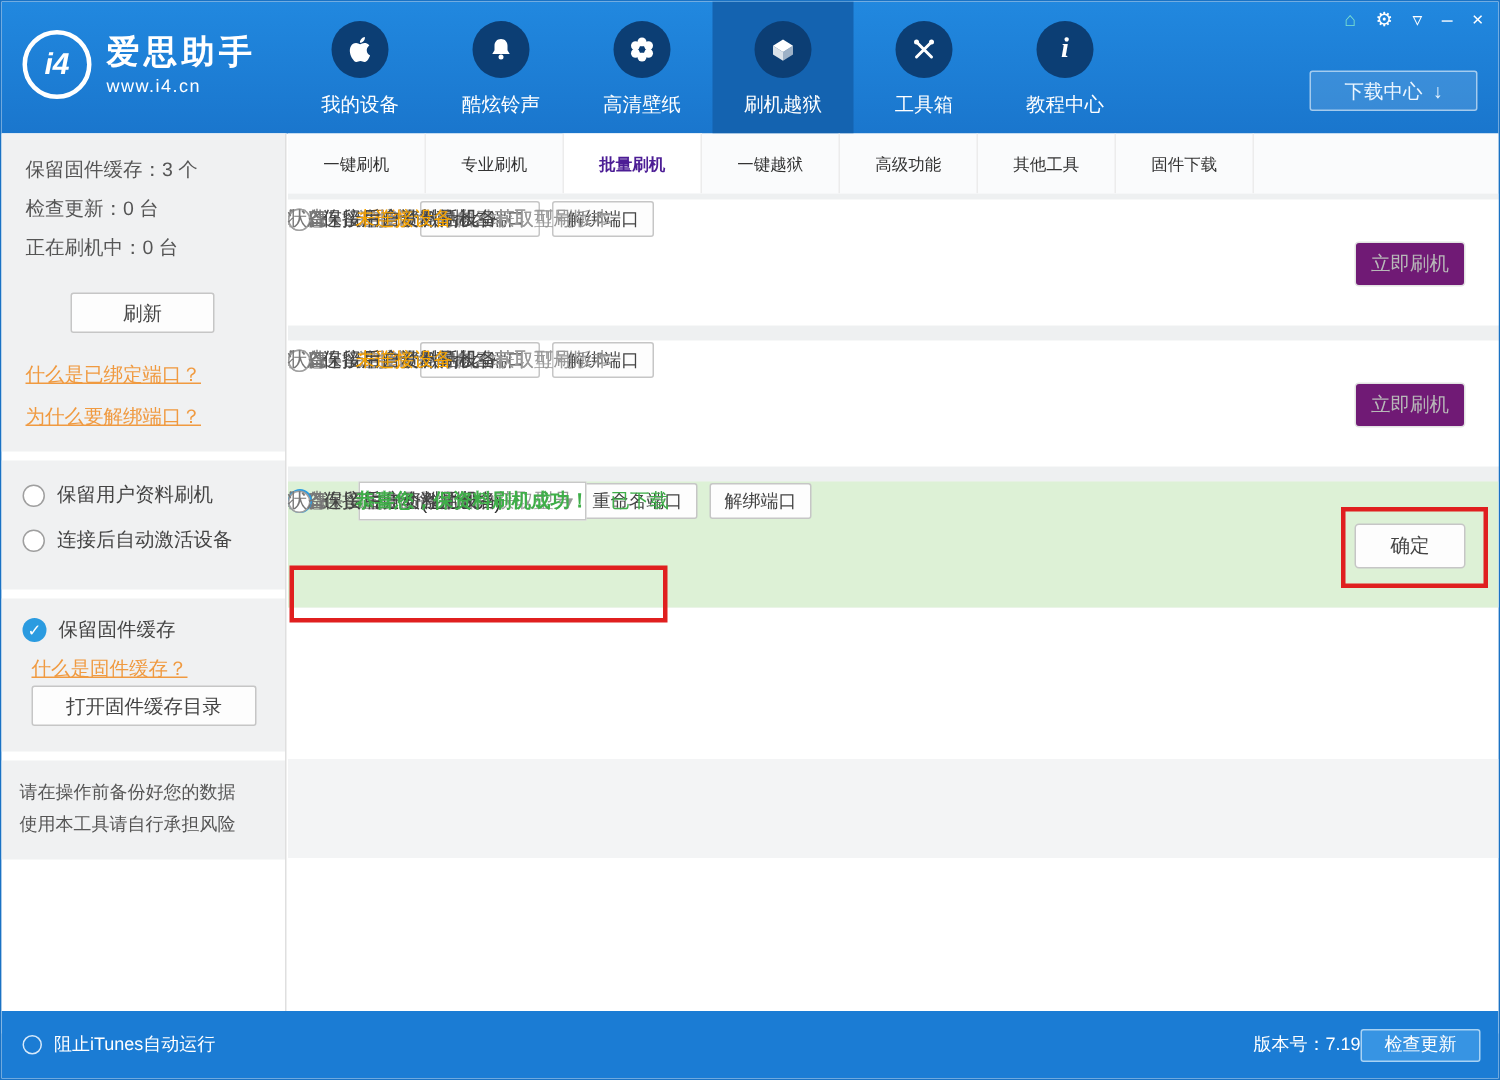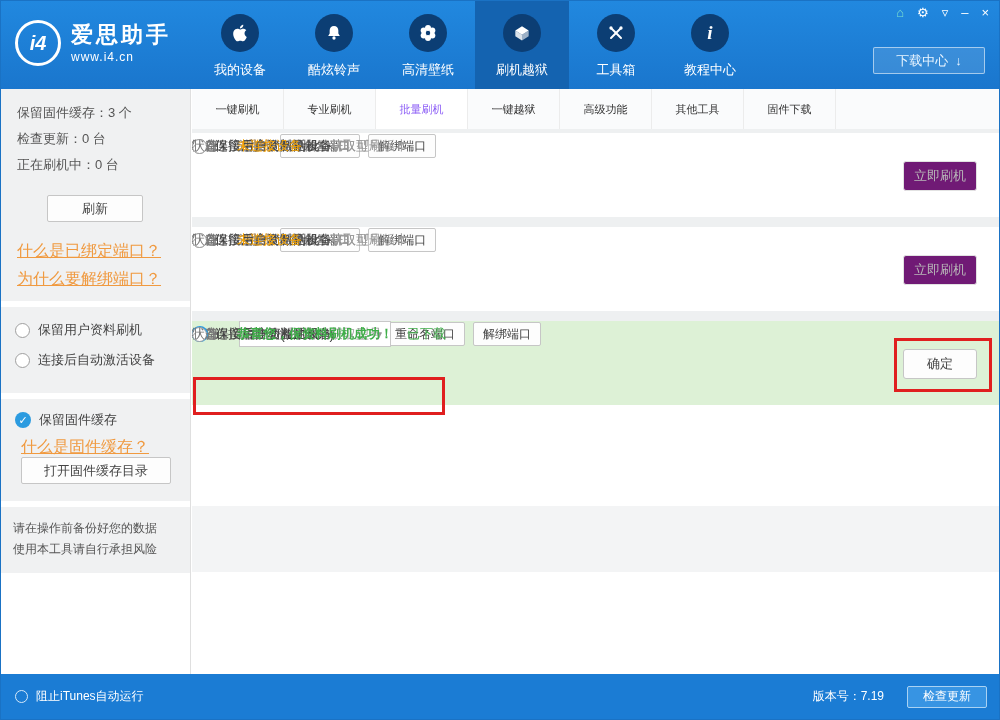--- a/index.html
+++ b/index.html
@@ -27,31 +27,31 @@
   
   .sidebar{position:absolute;left:0;top:88px;width:190px;bottom:30px;background:#fff;border-right:1px solid #dfdfdf}
   .side-sec{position:absolute;left:0;right:0;background:#f0f1f2}
   .s-stats{top:0;height:212px}
   .s-opts{top:218px;height:86px}
   .s-cache{top:310px;height:102px}
   .s-warn{top:418px;height:66px}
   .stat-line{position:absolute;left:16px;font-size:13px;color:#555;white-space:nowrap}
   .btn{border:1px solid #c6c6c6;background:#fdfdfd;color:#444;border-radius:2px;cursor:pointer}
   .refresh-btn{position:absolute;left:46px;top:106px;width:96px;height:27px;font-size:13px}
-  .side-link{position:absolute;left:16px;font-size:16px;color:#f09a40;text-decoration:underline;cursor:pointer;white-space:nowrap}
+  .side-link{position:absolute;left:16px;font-size:13px;color:#f09a40;text-decoration:underline;cursor:pointer;white-space:nowrap}
   .opt-row{position:absolute;left:14px;display:flex;align-items:center;gap:8px;font-size:13px;color:#444;white-space:nowrap}
   .radio{width:15px;height:15px;border-radius:50%;border:1px solid #9f9f9f;background:#fff;display:inline-block;flex:none;cursor:pointer}
   .check{width:16px;height:16px;border-radius:50%;background:#2b9be0;color:#fff;font-size:11px;display:inline-flex;align-items:center;justify-content:center;flex:none;cursor:pointer}
   .cache-btn{position:absolute;left:20px;top:58px;width:150px;height:27px;font-size:13px}
   .warn-text{position:absolute;left:12px;top:11px;font-size:12px;color:#555;line-height:21px}
 
   
   .tabbar{position:absolute;left:191px;top:88px;right:0;height:40px;background:#fafbfc;display:flex}
   .tab{width:92px;height:40px;display:flex;align-items:center;justify-content:center;font-size:11px;color:#333;border-right:1px solid #ececec;cursor:pointer;white-space:nowrap}
-  .tab.active{background:#fff;font-weight:normal;color:#8b5cf6}
+  .tab.active{background:#fff;font-weight:bold;color:#4c1d95}
 
   
   .main{position:absolute;left:191px;top:128px;right:0;bottom:30px;background:#fff}
   .rows{position:absolute;top:0;left:0;right:0;background:#eef0f1;padding-top:4px}
   .row{position:relative;height:84px;background:#fff;margin-bottom:10px}
   .row:last-child{margin-bottom:0}
   .row.highlight{background:#ddf1d6}
   .line{position:absolute;left:0;right:0;height:26px}
   .l1{top:8}.l2{top:36}.l3{top:62}
   .cell{position:absolute;display:flex;align-items:center;gap:8px;height:26px;white-space:nowrap}
@@ -68,21 +68,21 @@
   .status.ok{color:#3fae49;font-weight:bold}
   .fw-select{display:inline-flex;align-items:center;justify-content:space-between;width:152px;height:26px;border:1px solid #c8c8c8;background:#fff;padding:0 8px;font-size:13px;color:#333;cursor:pointer}
   .fw-select .arrow{color:#999;font-size:11px}
   .dl-label{font-size:13px;color:#3fae49;margin-left:8px}
   .band{position:absolute;left:0;right:0;top:377px;height:66px;background:#f3f4f5}
 
   
   .footer{position:absolute;left:0;right:0;bottom:0;height:45px;background:#1b7cd4;display:flex;align-items:center;color:#fff;z-index:5}
   .f-left{width:190px;display:flex;align-items:center;gap:8px;padding-left:14px;font-size:12px;flex:none}
   .f-radio{width:13px;height:13px;border-radius:50%;border:1px solid #d6e9fa;background:transparent;flex:none;cursor:pointer}
-  .f-right{margin-left:auto;display:flex;align-items:center;gap:23px;padding-right:12px;font-size:12px}
+  .f-right{margin-left:auto;display:flex;align-items:center;gap:0;padding-right:12px;font-size:12px}
   .update-btn{width:80px;height:22px;background:#3794e3;border:1px solid #a9d2f3;color:#fff;font-size:12px;border-radius:2px;cursor:pointer}
 
   
   .annot{position:absolute;border:3px solid #e01f1f;z-index:40;pointer-events:none}
   .annot-status{left:192px;top:376px;width:252px;height:38px}
   .annot-confirm{left:893px;top:337px;width:98px;height:54px}
 </style>
 </head>
 <body>
 

